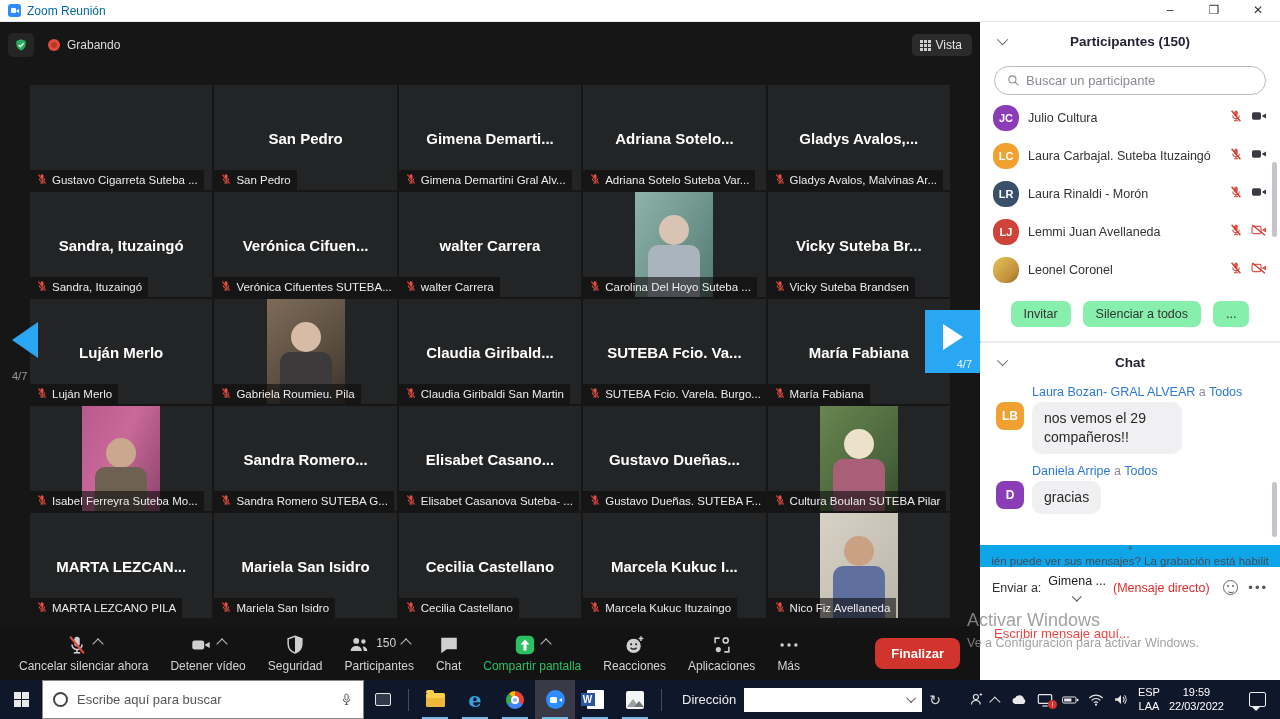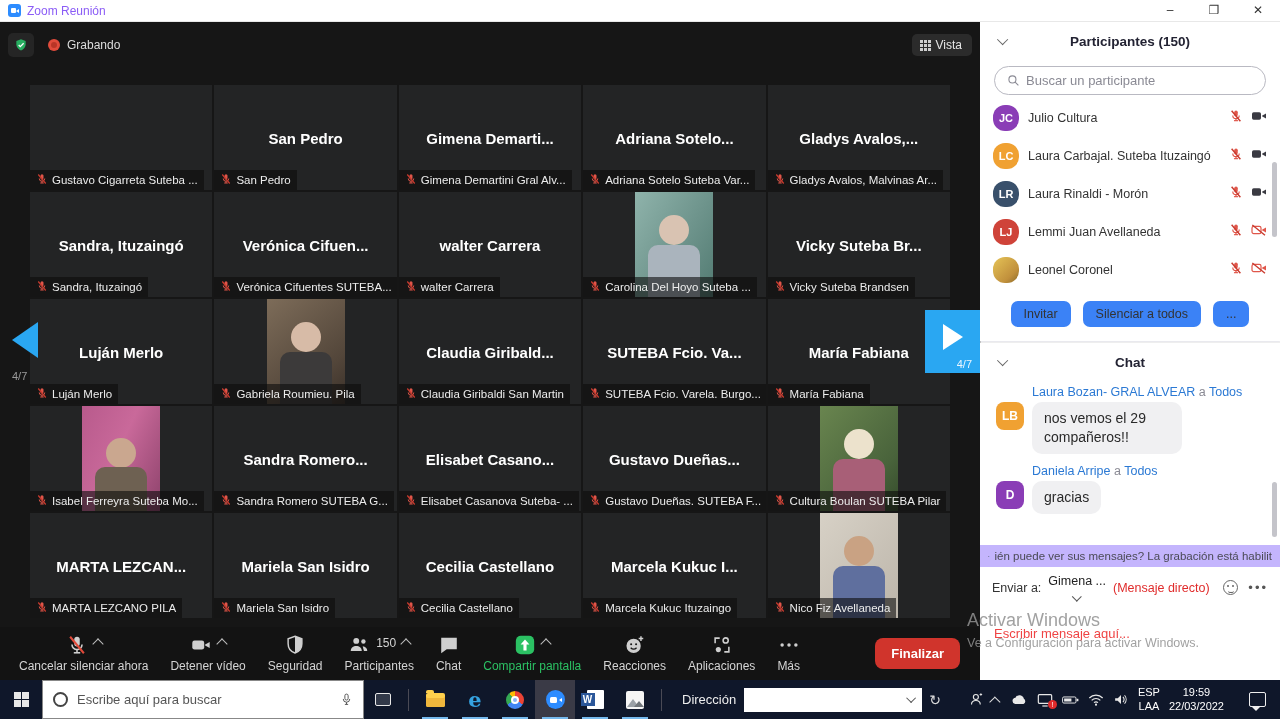--- a/index.html
+++ b/index.html
@@ -5,21 +5,21 @@
   * { margin:0; padding:0; box-sizing:border-box; }
   html,body { width:1280px; height:719px; }
   body { font-family:"Liberation Sans", sans-serif; background:#000; }
   .screen { position:relative; width:1280px; height:719px; overflow:hidden; background:#fff; }
 
   
   .titlebar { position:absolute; top:0; left:0; width:1280px; height:22px; background:#fff; display:flex; align-items:center; border-bottom:1px solid #e8e8e8; }
   .titlebar .appico { width:13px; height:13px; border-radius:3px; background:#2D8CFF; margin:0 6px 0 8px; position:relative; }
   .titlebar .appico::before { content:""; position:absolute; left:2.5px; top:4px; width:5px; height:5px; border-radius:1px; background:#fff; }
   .titlebar .appico::after { content:""; position:absolute; right:2px; top:4.5px; border-top:2px solid transparent; border-bottom:2px solid transparent; border-right:3px solid #fff; }
-  .titlebar .t { font-size:12px; color:#8b5cf6; }
+  .titlebar .t { font-size:12px; color:#0369a1; }
   .win-ctrls { margin-left:auto; display:flex; height:100%; }
   .win-ctrls span { width:44px; text-align:center; font-size:12px; color:#333; line-height:20px; cursor:default; }
 
   
   .zmain { position:absolute; top:22px; left:0; width:980px; height:658px; background:#161616; }
   .ztop { position:absolute; top:8px; left:8px; right:8px; height:30px; display:flex; align-items:center; }
   .shieldbox { width:26px; height:24px; background:#252525; border-radius:5px; display:flex; align-items:center; justify-content:center; margin-right:14px; }
   .recwrap { display:flex; align-items:center; gap:7px; }
   .recdot { width:12px; height:12px; border-radius:50%; background:#e14b3b; position:relative; }
   .recdot::after { content:""; position:absolute; inset:3px; border-radius:50%; background:#b93527; }
@@ -69,30 +69,30 @@
   .sidebar { position:absolute; top:22px; left:980px; width:300px; height:658px; background:#fff; color:#232333; }
   .shead { position:relative; height:38px; display:flex; align-items:center; justify-content:center; font-weight:bold; font-size:13.5px; }
   .shead .vchev { position:absolute; left:20px; width:8px; height:8px; border-left:1.6px solid #666; border-bottom:1.6px solid #666; transform:rotate(-45deg) translateY(-2px); }
   .searchbox { margin:6px 14px 4px; height:29px; border:1px solid #b9b9c2; border-radius:15px; display:flex; align-items:center; gap:6px; padding:0 12px; color:#8a8a94; font-size:13px; }
   .prow { height:38px; display:flex; align-items:center; padding:0 13px; gap:9px; }
   .pavatar { width:26px; height:26px; border-radius:12px; color:#fff; font-size:11px; font-weight:bold; display:flex; align-items:center; justify-content:center; flex:none; }
   .pavatar.photo-av { background:linear-gradient(135deg,#e6c457,#c1903c 70%,#8a6a2a); }
   .pname { flex:1; font-size:12.5px; color:#333; white-space:nowrap; overflow:hidden; }
   .picos { display:flex; align-items:center; gap:8px; }
   .pactions { display:flex; justify-content:center; gap:12px; margin:12px 0 14px; }
-  .pbtn { background:#3b82f6; border:none; border-radius:7px; font-size:12.5px; color:#333; padding:6px 13px; font-family:inherit; }
+  .pbtn { background:#86efac; border:none; border-radius:7px; font-size:12.5px; color:#333; padding:6px 13px; font-family:inherit; }
   .divider { border-top:1px solid #e9e9ee; margin:0; }
   .chatarea { padding-top:2px; }
   .msg { padding:2px 16px 8px; }
   .msg .sender { margin-left:36px; font-size:12.5px; color:#2b79d4; margin-bottom:3px; white-space:nowrap; }
   .msg .sender .toa { color:#8a8a94; }
   .msg .mrow { display:flex; gap:8px; align-items:flex-start; }
   .mavatar { width:28px; height:28px; border-radius:8px; color:#fff; font-size:12px; font-weight:bold; display:flex; align-items:center; justify-content:center; flex:none; }
   .bubble { background:#f0f0f2; border-radius:10px; padding:7px 12px; font-size:14px; color:#2a2a2a; max-width:150px; line-height:1.35; }
-  .notice { position:absolute; left:0; right:0; top:523px; height:22px; background:#c4b5fd; display:flex; align-items:center; gap:5px; padding:0 8px; font-size:11.5px; color:#4a4a55; white-space:nowrap; overflow:hidden; }
+  .notice { position:absolute; left:0; right:0; top:523px; height:22px; background:#0ea5e9; display:flex; align-items:center; gap:5px; padding:0 8px; font-size:11.5px; color:#4a4a55; white-space:nowrap; overflow:hidden;flex-direction:column; }
   .sendrow { position:absolute; left:0; right:0; top:552px; display:flex; align-items:center; padding:0 12px; gap:7px; font-size:12.5px; color:#333; }
   .sendsel { display:flex; align-items:center; gap:6px; font-size:12.5px; color:#222;flex-direction:column; }
   .sendsel .dchev { width:7px; height:7px; border-left:1.4px solid #555; border-bottom:1.4px solid #555; transform:rotate(-45deg) translateY(-1px); }
   .direct { color:#e02b2b; }
   .sendicons { margin-left:auto; display:flex; align-items:center; gap:10px; color:#555; }
   .smiley { width:15px; height:15px; border:1.4px solid #666; border-radius:50%; position:relative; }
   .smiley::before { content:""; position:absolute; left:3px; top:4px; width:2px; height:2px; background:#666; border-radius:50%; box-shadow:5px 0 0 #666; }
   .smiley::after { content:""; position:absolute; left:3.5px; top:7.5px; width:6px; height:3px; border-bottom:1.4px solid #666; border-radius:50%; }
   .dots3 { letter-spacing:2px; font-size:13px; color:#555; }
   .msginput { position:absolute; left:14px; top:604px; font-size:13px; color:#ef4444; }

